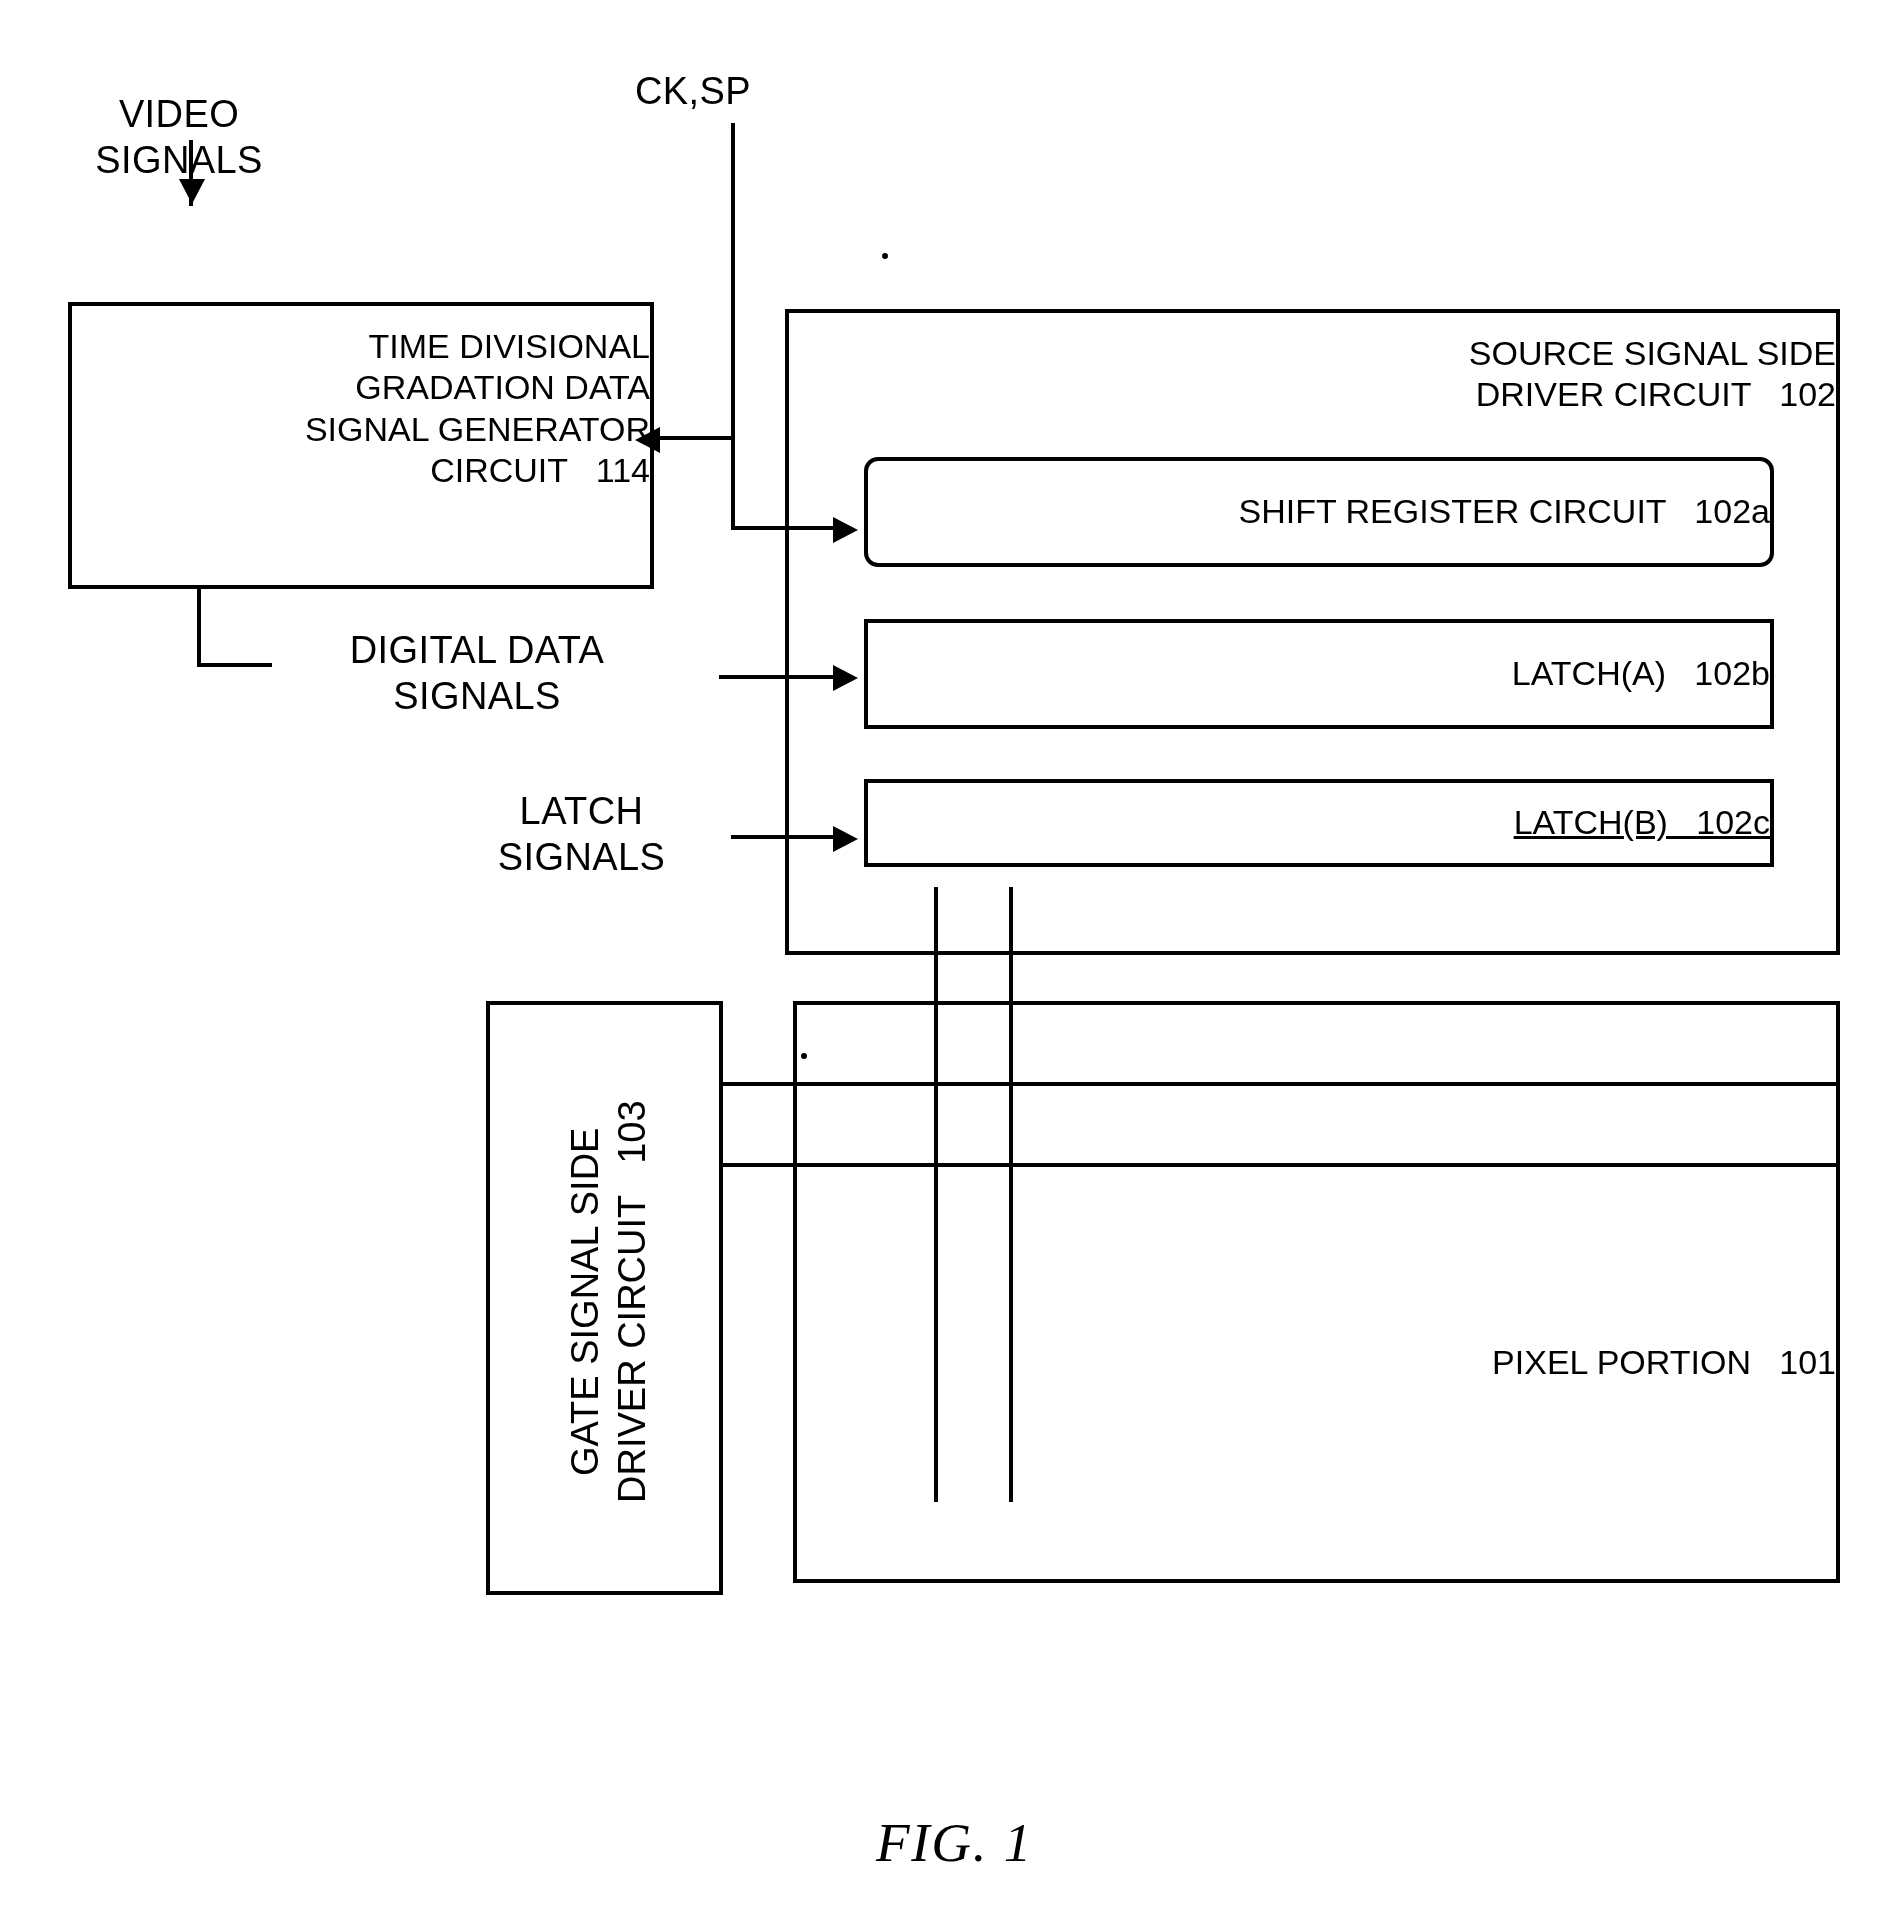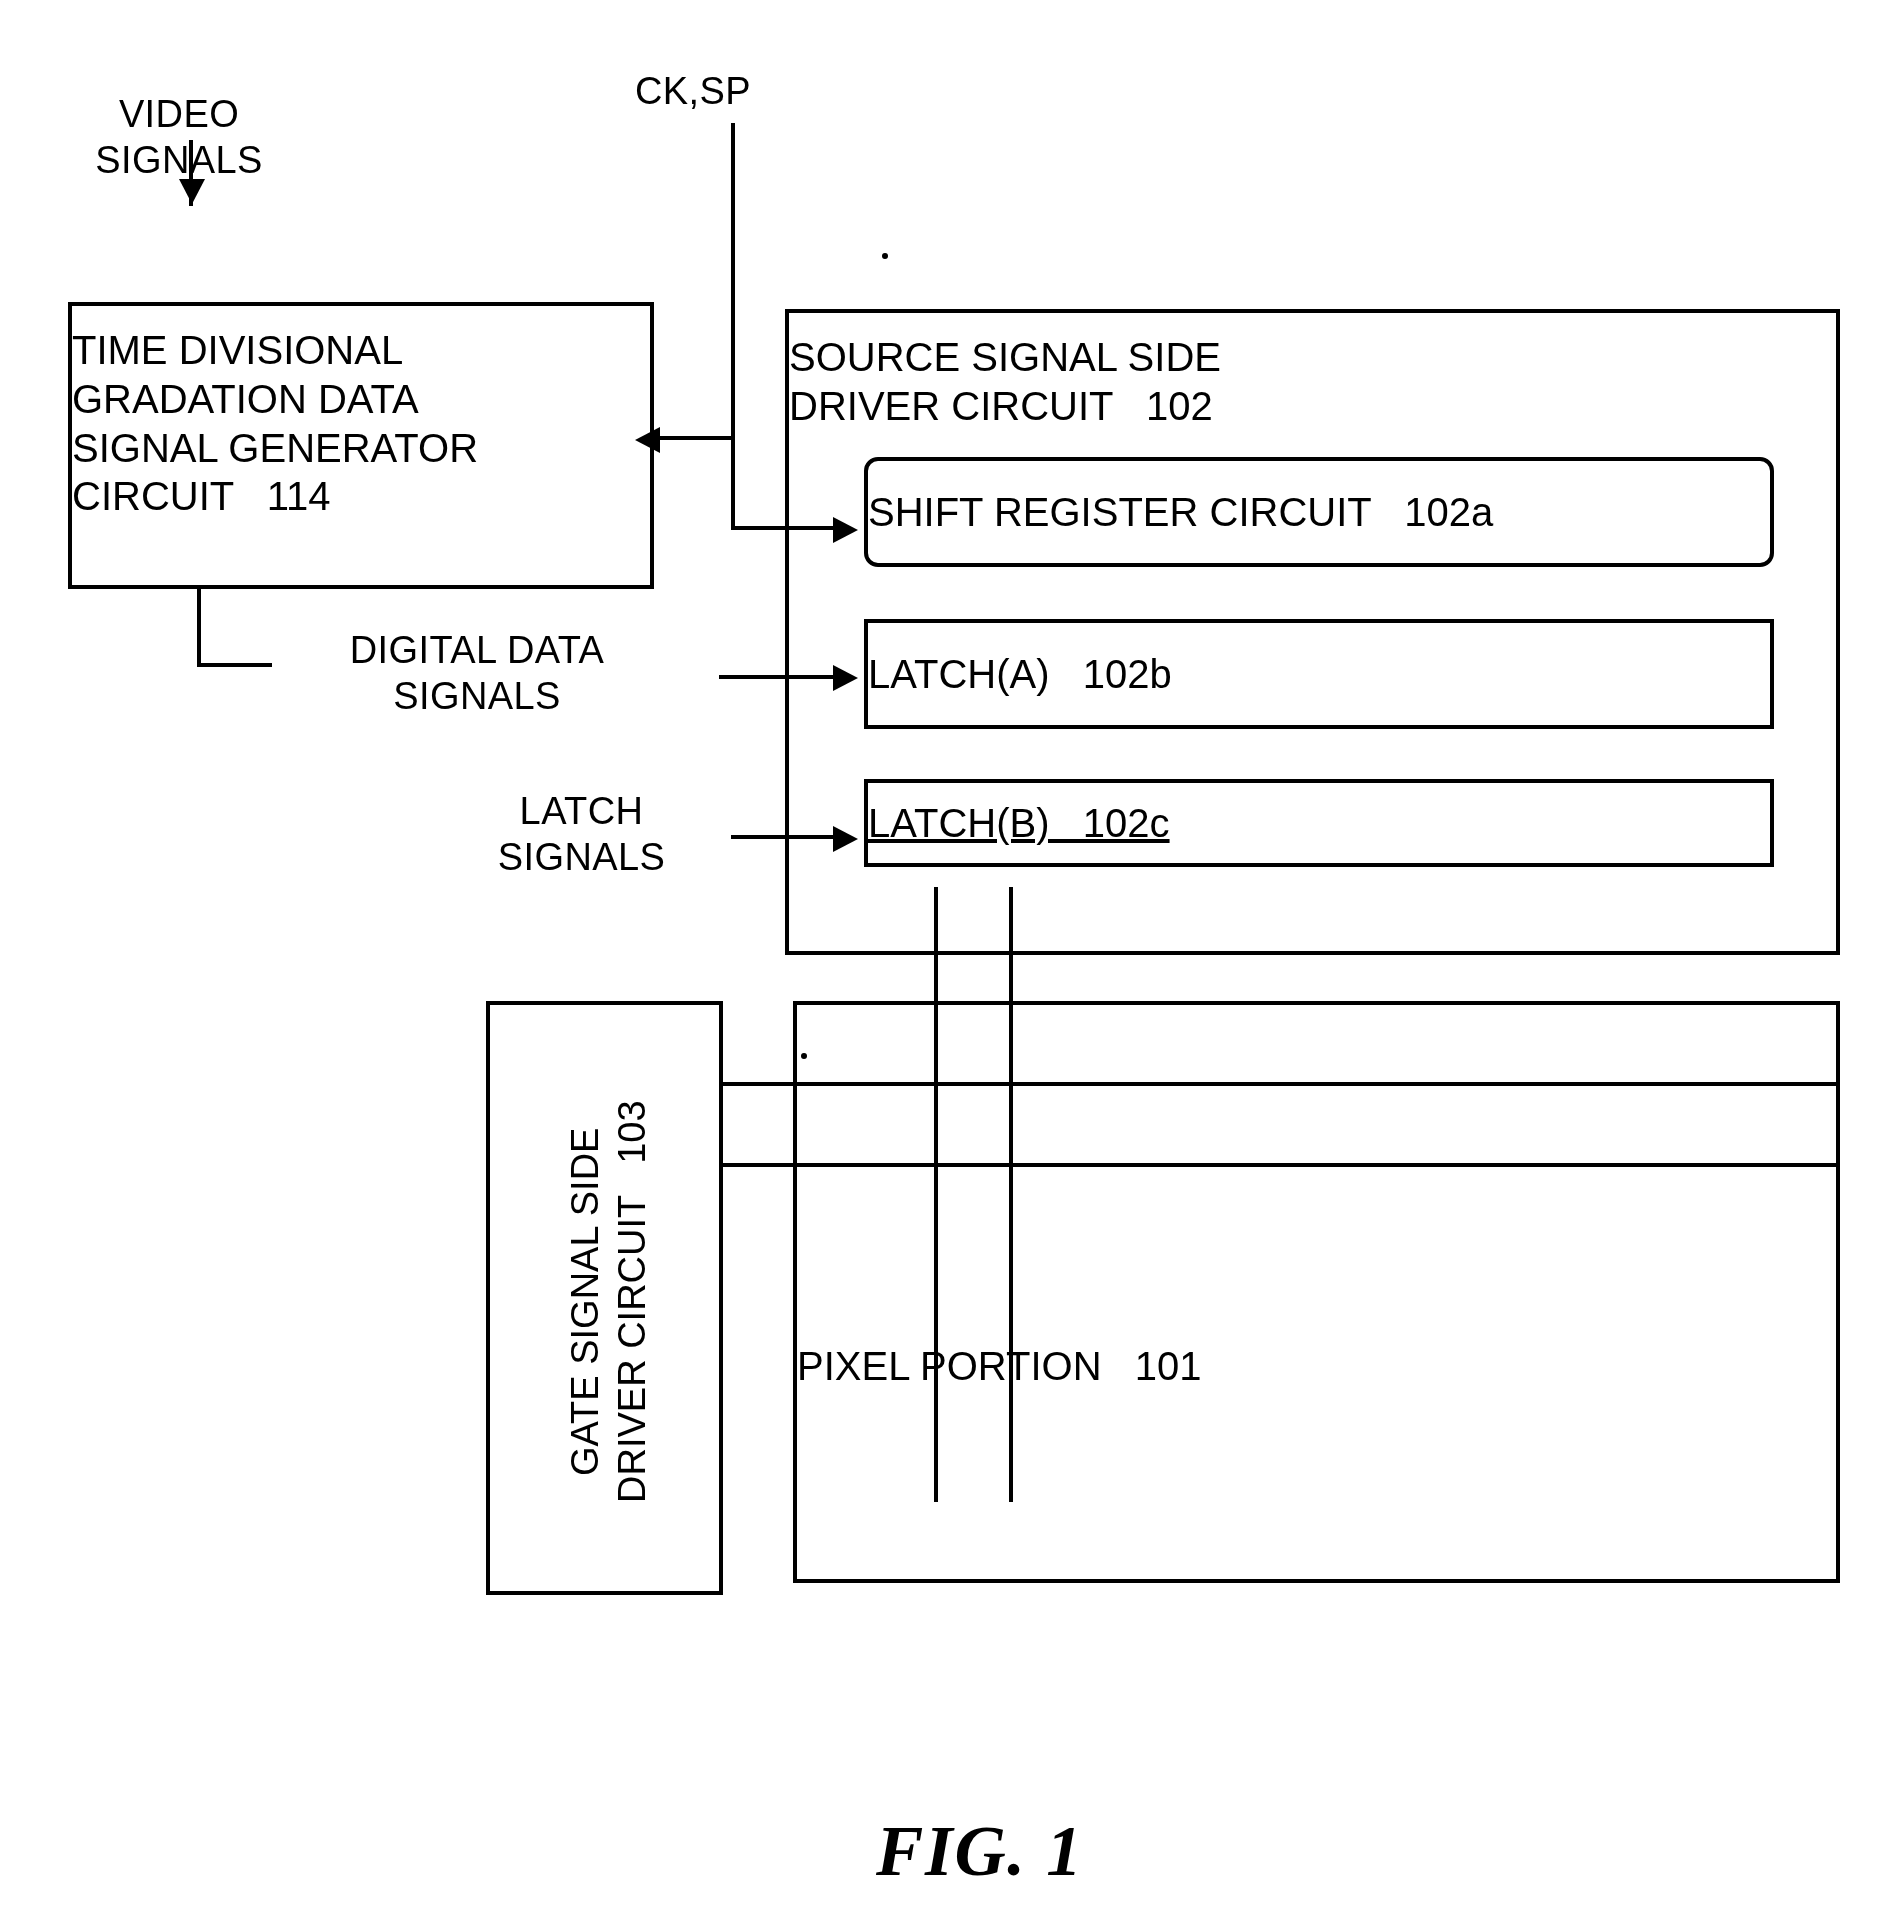--- a/index.html
+++ b/index.html
@@ -39,24 +39,24 @@
   .label {
     position: absolute;
     font-size: 38px;
     line-height: 1.22;
     letter-spacing: 0.4px;
     white-space: pre;
     text-align: center;
   }
   .blk-title {
     position: absolute;
-    font-size: 40px;
+    font-size: 34px;
     line-height: 1.22;
     white-space: pre;
-    text-align: left;
+    text-align: right;
     width: 100%;
   }
   .line {
     position: absolute;
     background: #000;
   }
   .hline { height: 4.2px; }
   .vline { width: 4.2px; }
   .arrow-down, .arrow-right {
     position: absolute;
@@ -86,22 +86,22 @@
     transform: rotate(180deg);
     font-size: 38px;
     line-height: 1.22;
     white-space: pre;
     text-align: center;
   }
   .figcaption {
     position: absolute;
     font-family: "Liberation Serif", serif;
     font-style: italic;
-    font-weight: bold;
-    font-size: 71px;
+    font-weight: normal;
+    font-size: 55px;
     letter-spacing: 1.7px;
     white-space: pre;
   }
   .dot {
     position: absolute;
     width: 5.8px; height: 5.8px;
     background: #000;
     border-radius: 50%;
   }
 </style>

